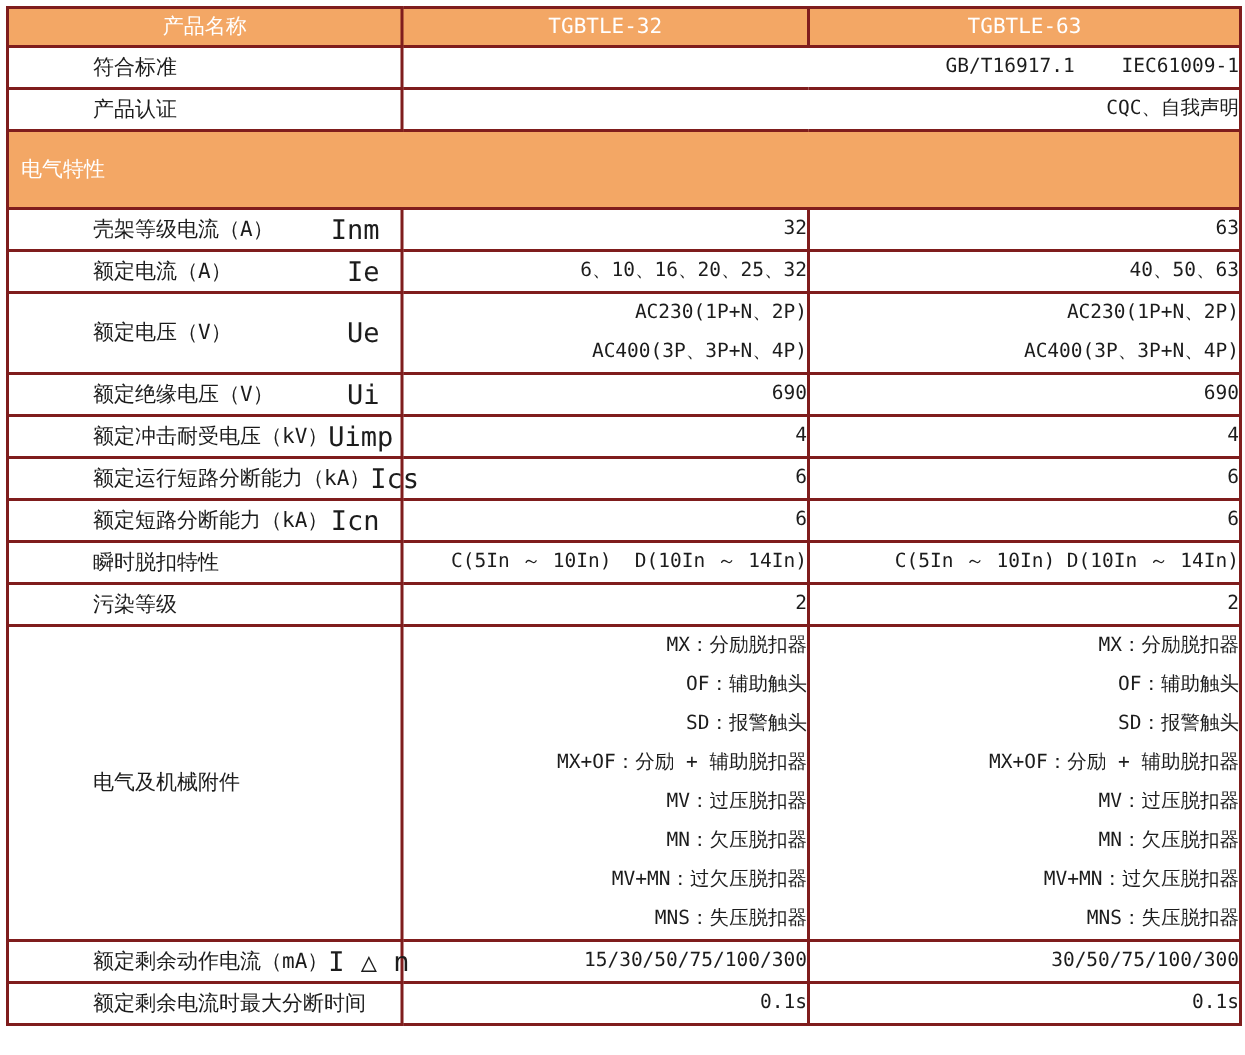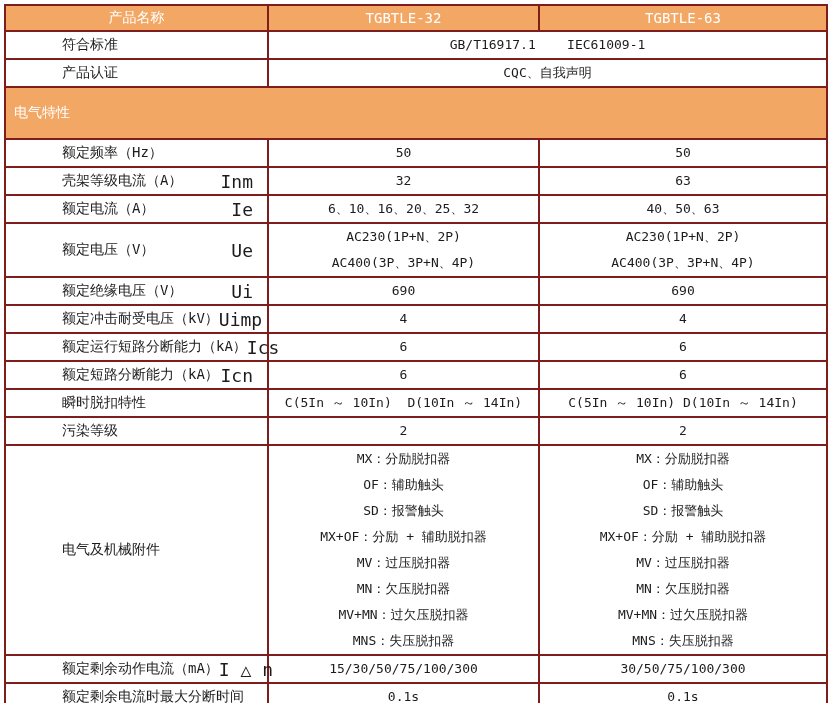--- a/index.html
+++ b/index.html
@@ -26,21 +26,21 @@
     background:#f3a765;color:#ffffff;font-size:14px;
     text-align:left;padding:16px 8px;
   }
   .label-cell{font-size:14px;padding-left:48px;}
   .labwrap{
     display:flex;justify-content:space-between;align-items:center;
     padding:0 14px 0 8px;
   }
   .lab{white-space:pre;}
   .sym{white-space:pre;font-size:18px;text-align:right;}
-  .val{text-align:center;margin-left:16px;}
+  .val{text-align:right;margin-left:16px;}
   .vline{line-height:26px;white-space:pre;font-size:13px;}
 </style>
 </head>
 <body>
 
 <div class="page">
   <table>
     <colgroup>
       <col style="width:263px">
       <col style="width:271px">
@@ -73,33 +73,20 @@
           <td colspan="2" class="val">
             <div class="vline">CQC、自我声明</div>
           </td>
         </tr>
         <tr>
           <td colspan="3" class="section-cell">电气特性</td>
         </tr>
         <tr>
           <td class="label-cell">
             <div class="labwrap">
-              <span class="lab">额定频率（Hz）</span>
-            </div>
-          </td>
-          <td class="val">
-            <div class="vline">50</div>
-          </td>
-          <td class="val">
-            <div class="vline">50</div>
-          </td>
-        </tr>
-        <tr>
-          <td class="label-cell">
-            <div class="labwrap">
               <span class="lab">壳架等级电流（A）</span>
               <span class="sym">Inm</span>
             </div>
           </td>
           <td class="val">
             <div class="vline">32</div>
           </td>
           <td class="val">
             <div class="vline">63</div>
           </td>

